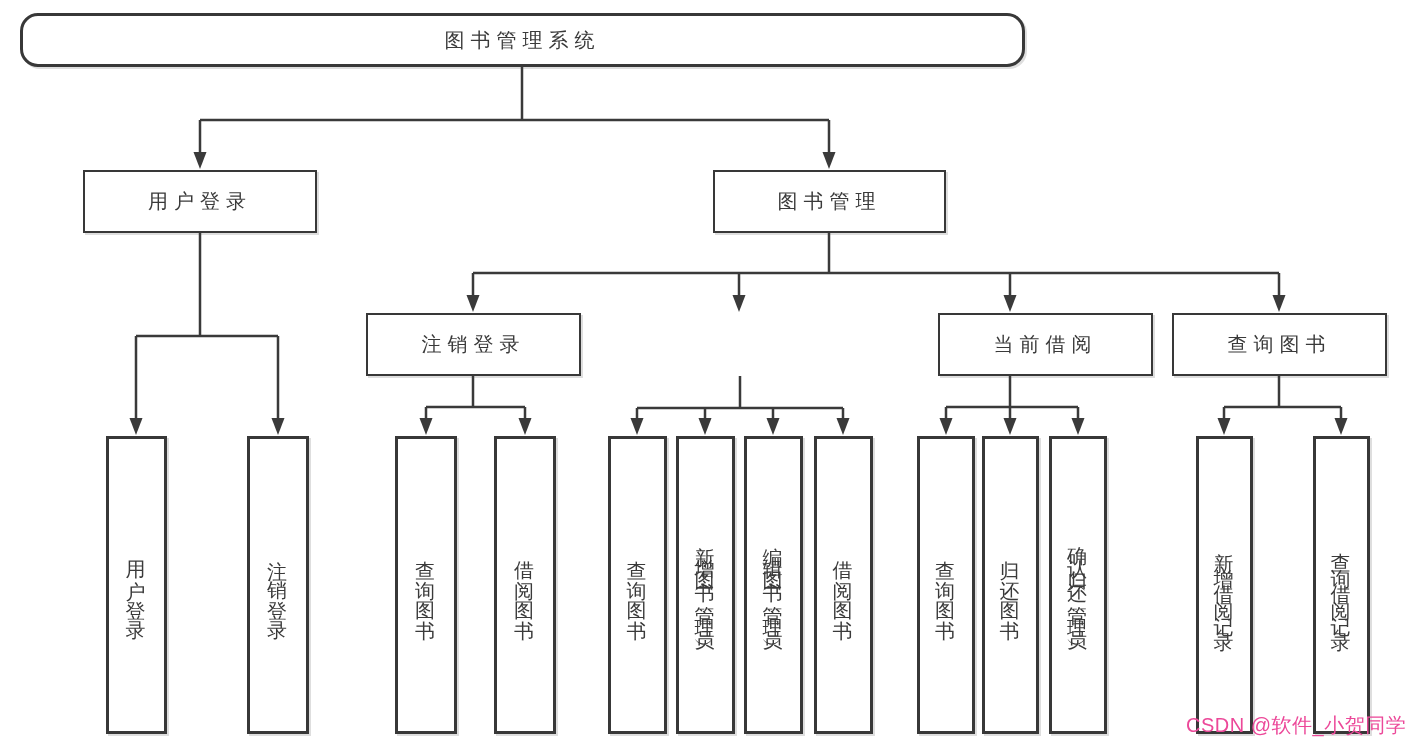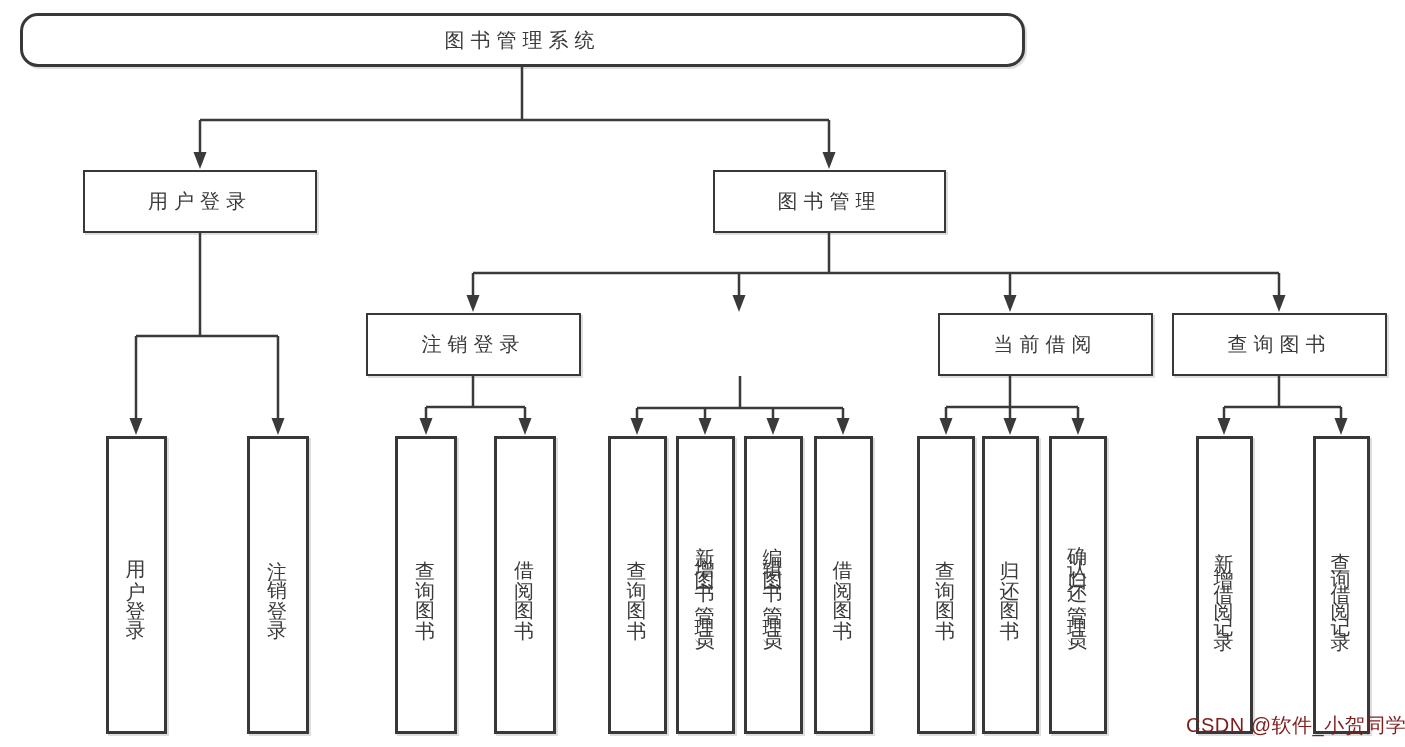--- a/index.html
+++ b/index.html
@@ -19,21 +19,21 @@
   .leaf{
     top:436px;height:298px;border-width:3px;
     writing-mode:vertical-lr;text-orientation:mixed;
     white-space:normal;
   }
   .ls4{letter-spacing:20px;}
   .ls6{letter-spacing:16px;}
   .ls9{letter-spacing:12px;}
   .watermark{
     position:absolute;left:1186px;top:712px;
-    font-size:20px;color:#7f1d1d;letter-spacing:0.5px;
+    font-size:20px;color:#ec4899;letter-spacing:0.5px;
     white-space:nowrap;z-index:5;
   }
   .connector{stroke:#3a3a3a;stroke-width:2.5;fill:none;}
   .arrowhead{fill:#3a3a3a;stroke:none;}
 </style>
 </head>
 <body>
 
 <div class="stage">
 

